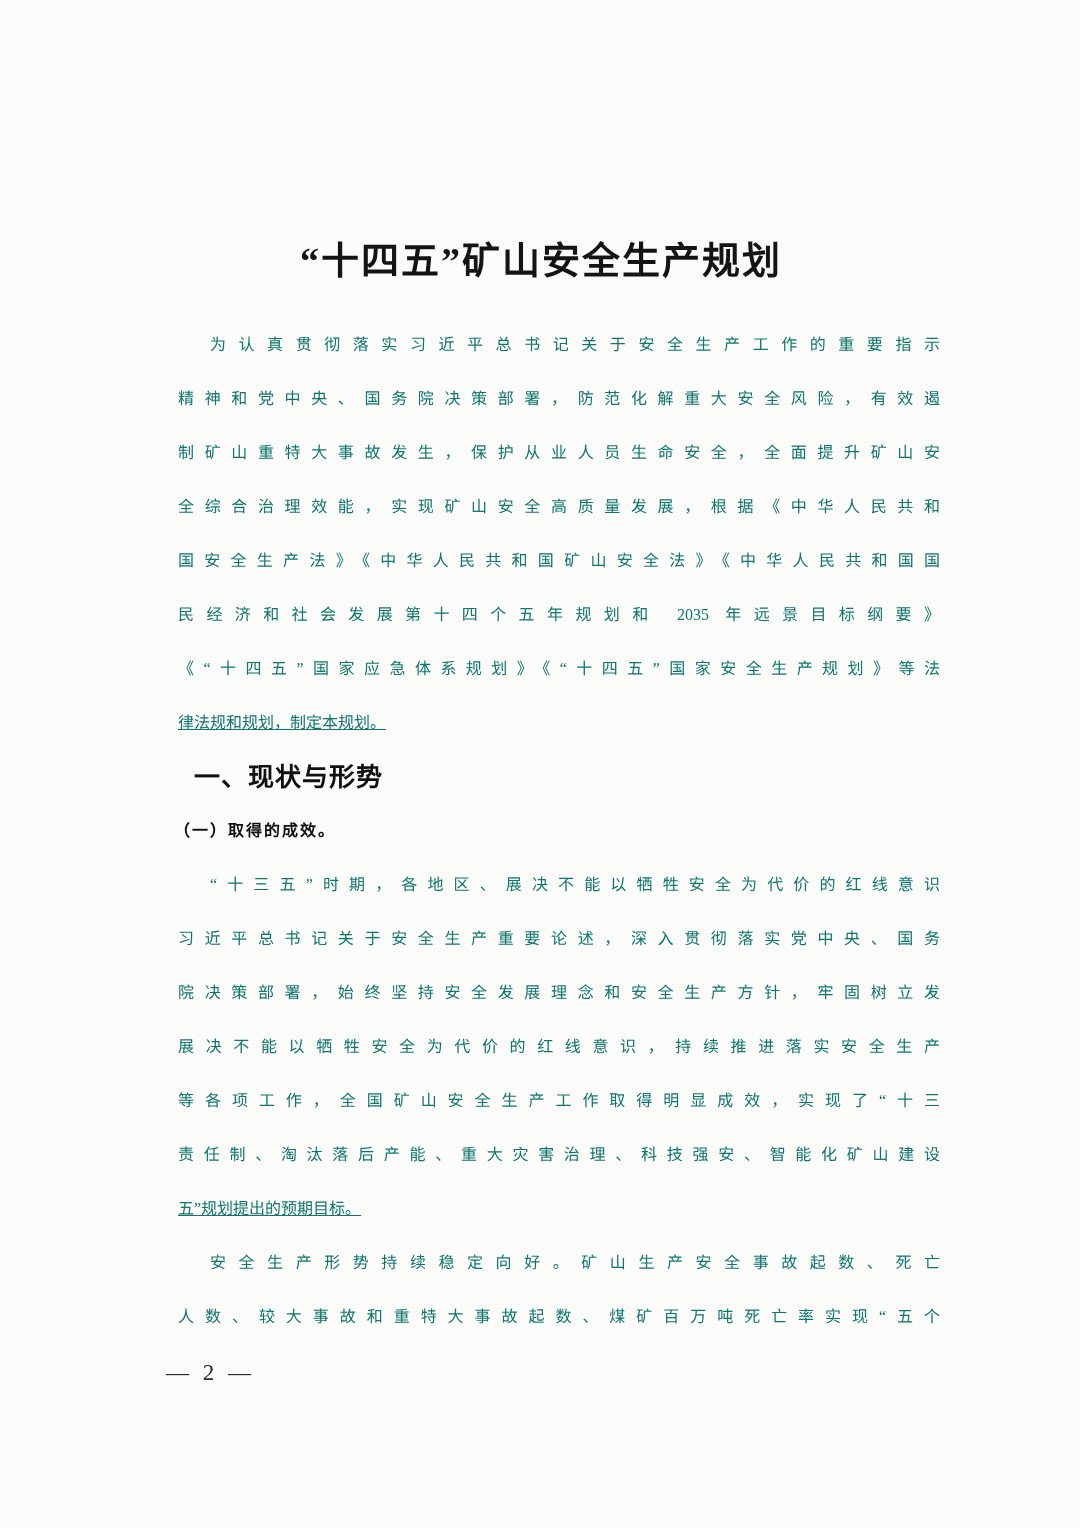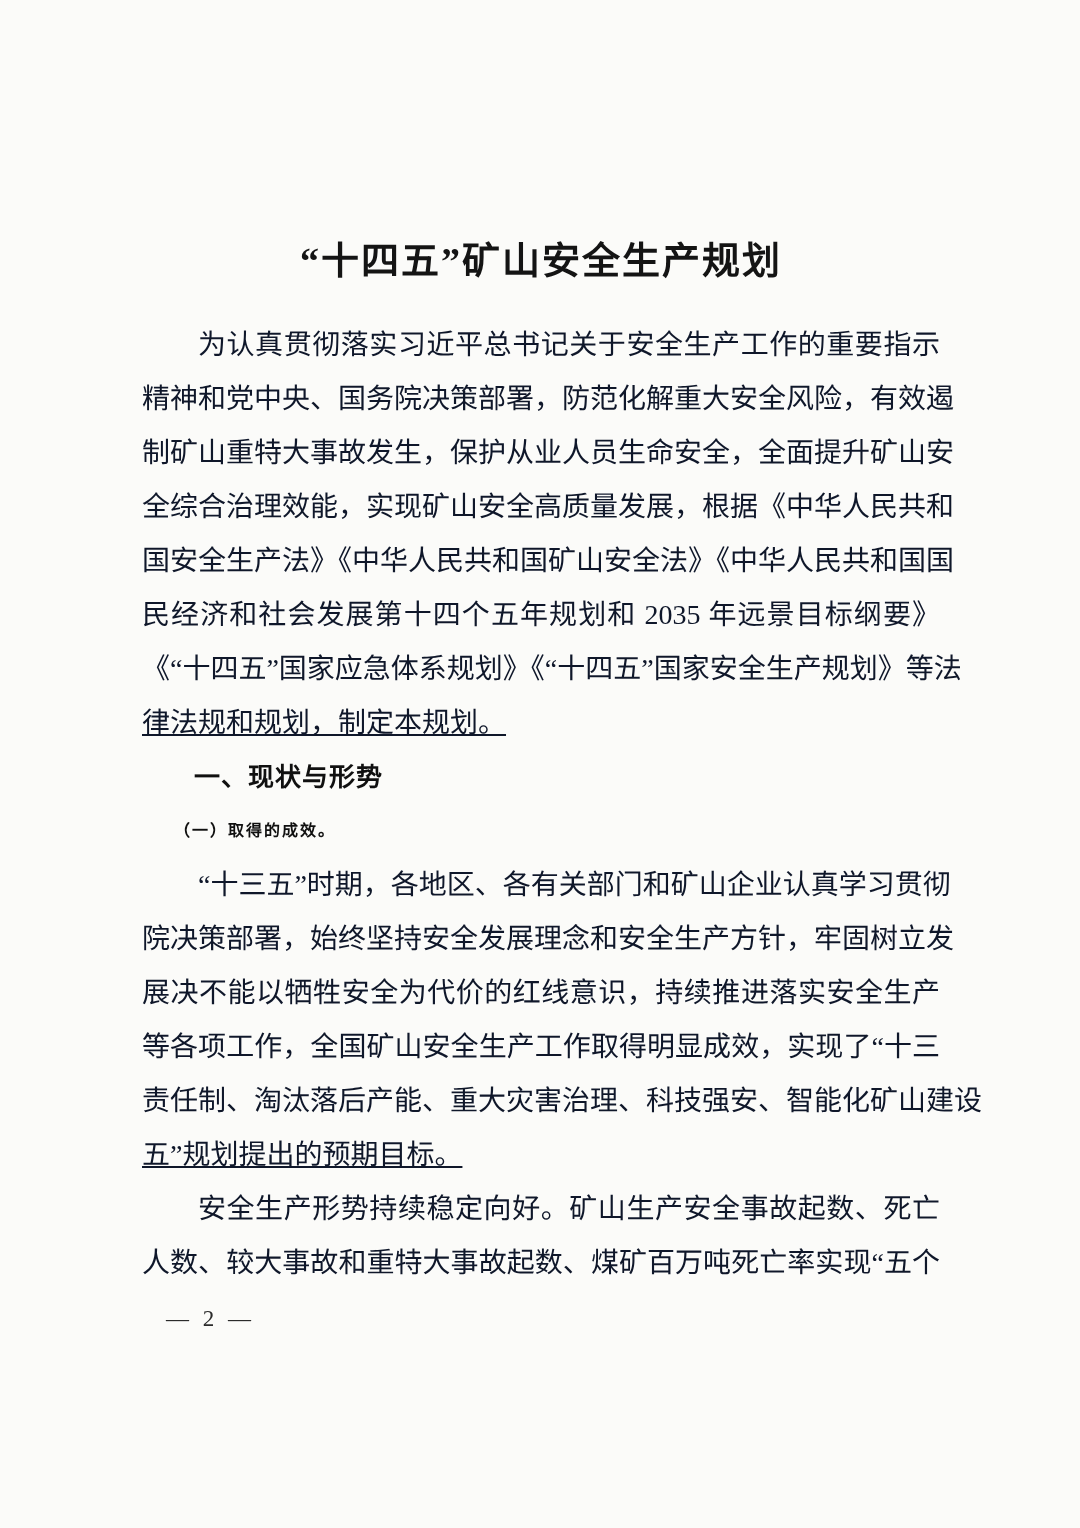--- a/index.html
+++ b/index.html
@@ -23,27 +23,28 @@
     font-size: 38px;
     font-weight: 700;
     color: #141414;
     text-align: center;
     line-height: 58px;
     letter-spacing: 2px;
     margin-bottom: 28px;
   }
 
   .line {
-    font-size: 28px;
+    font-size: 16px;
     line-height: 54px;
-    color: #0f172a;
+    color: #0f766e;
     text-align: justify;
     text-align-last: justify;
     text-justify: inter-character;
     white-space: nowrap;
+    margin-left: 36px;
   }
   .line.short { text-align-last: left; text-decoration: underline; }
   .indent { text-indent: 2em; }
 
   .heading-1 {
     font-family: "Liberation Sans", "DejaVu Sans", sans-serif;
     font-size: 26px;
     font-weight: 800;
     color: #101010;
     line-height: 54px;
@@ -85,21 +86,22 @@
       <div class="line">国安全生产法》《中华人民共和国矿山安全法》《中华人民共和国国</div>
       <div class="line">民经济和社会发展第十四个五年规划和 2035 年远景目标纲要》</div>
       <div class="line">《“十四五”国家应急体系规划》《“十四五”国家安全生产规划》等法</div>
       <div class="line short">律法规和规划，制定本规划。</div>
     </section>
 
     <h2 class="heading-1">一、现状与形势</h2>
     <h3 class="heading-2">（一）取得的成效。</h3>
 
     <section>
-      <div class="line indent">“十三五”时期，各地区、各有关部门和矿山企业认真学习贯彻</div>
+      <div class="line indent">“十三五”时期，各地区、展决不能以牺牲安全为代价的红线意识</div>
+      <div class="line">习近平总书记关于安全生产重要论述，深入贯彻落实党中央、国务</div>
       <div class="line">院决策部署，始终坚持安全发展理念和安全生产方针，牢固树立发</div>
       <div class="line">展决不能以牺牲安全为代价的红线意识，持续推进落实安全生产</div>
       <div class="line">等各项工作，全国矿山安全生产工作取得明显成效，实现了“十三</div>
       <div class="line">责任制、淘汰落后产能、重大灾害治理、科技强安、智能化矿山建设</div>
       <div class="line short">五”规划提出的预期目标。</div>
     </section>
 
     <section>
       <div class="line indent">安全生产形势持续稳定向好。矿山生产安全事故起数、死亡</div>
       <div class="line">人数、较大事故和重特大事故起数、煤矿百万吨死亡率实现“五个</div>

